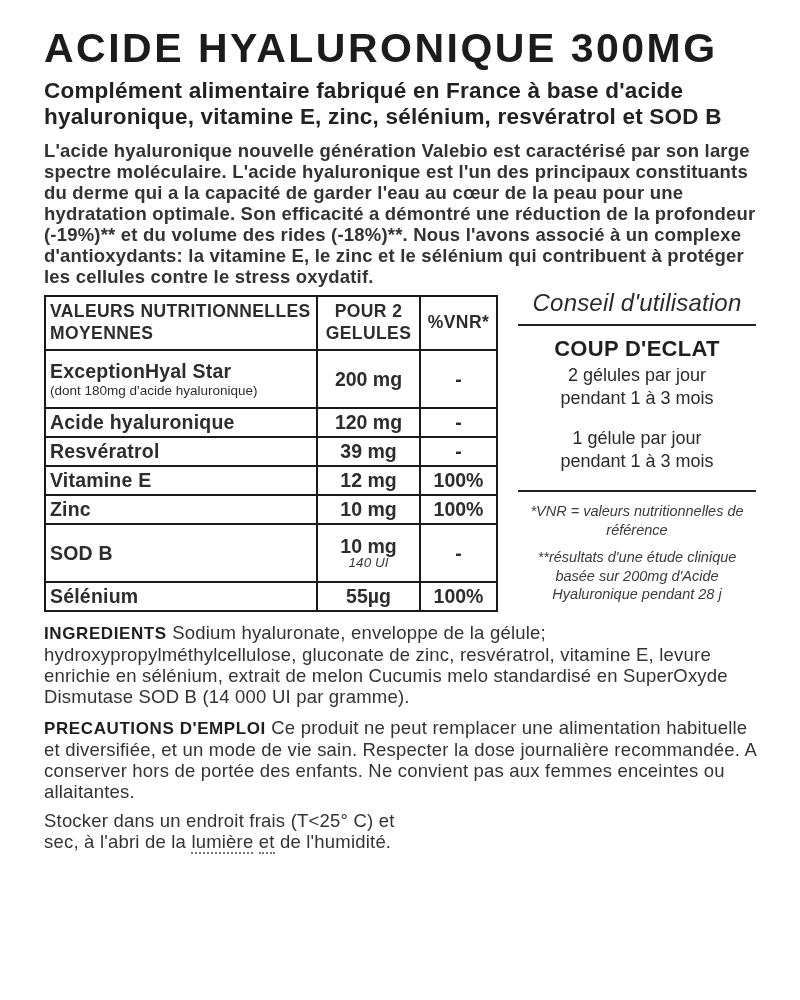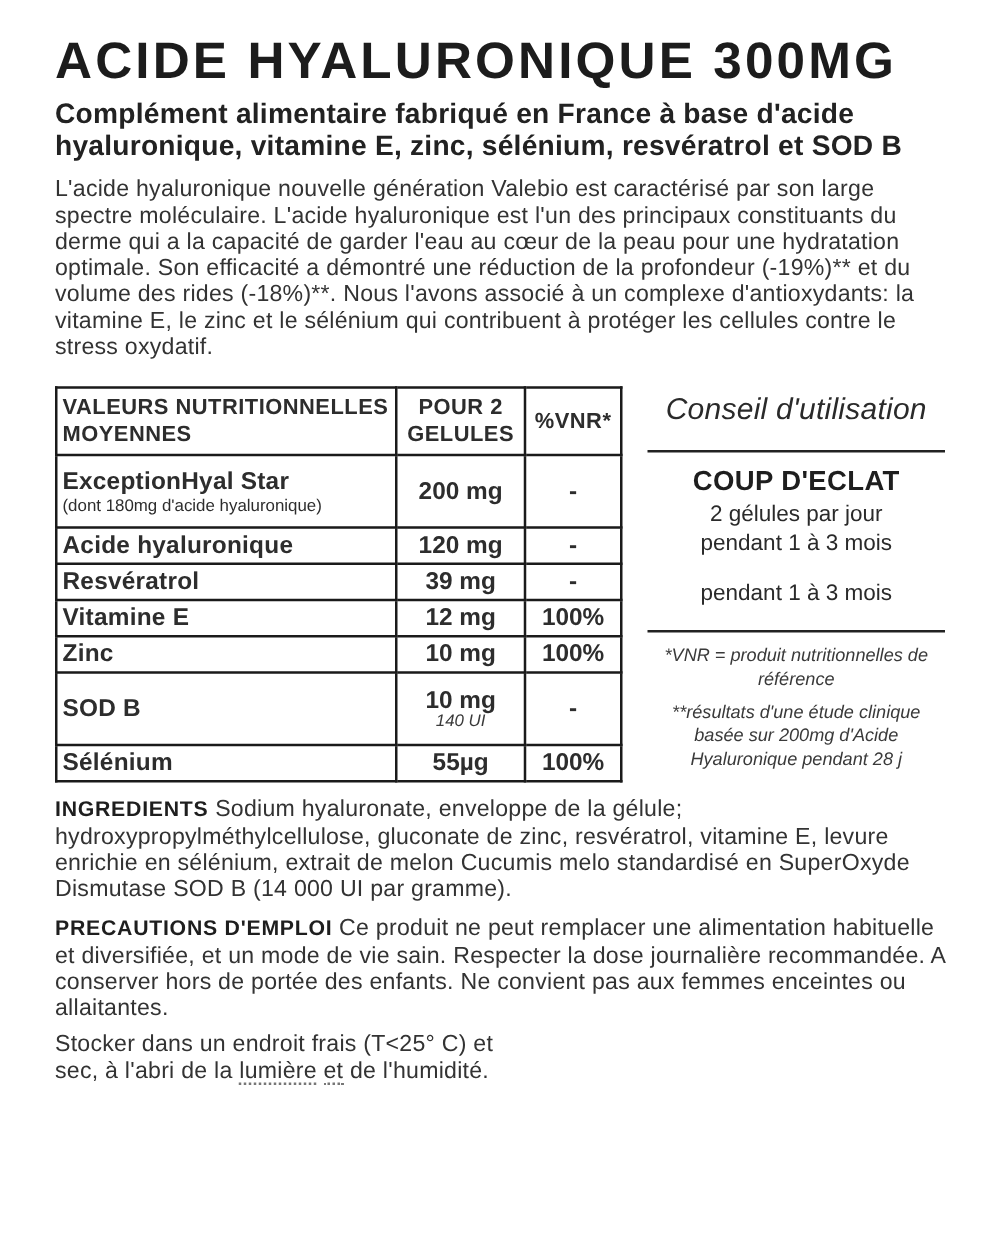--- a/index.html
+++ b/index.html
@@ -15,22 +15,22 @@
   .title{
     font-size:41px;font-weight:700;color:#1c1c1c;
     letter-spacing:2.5px;line-height:1.12;margin:0 0 6px 0;
     white-space:nowrap;
   }
   .subtitle{
     font-size:22.5px;font-weight:700;color:#222;
     line-height:1.18;margin:0 0 9px 0;letter-spacing:0.2px;
   }
   .description{
-    font-size:18.5px;font-weight:400;color:#333;
-    line-height:21px;margin:0 0 22px 0;letter-spacing:0.2px;
+    font-size:18.5px;font-weight:700;color:#333;
+    line-height:21px;margin:0 0 0 0;letter-spacing:0.2px;
   }
 
   
   .columns{display:flex;align-items:flex-end;}
   .table-wrap{width:452px;flex:0 0 452px;}
   table.nutrition{
     border-collapse:collapse;table-layout:fixed;width:452px;
   }
   table.nutrition th, table.nutrition td{
     border:2px solid #1a1a1a;vertical-align:middle;
@@ -65,21 +65,21 @@
   tr.r-std{height:24px;}
   tr.r-sod{height:58px;}
 
   
   .usage{
     flex:1;margin-left:22px;text-align:center;color:#222;
     padding-top:2px;
   }
   .usage-heading{
     font-style:italic;font-size:24px;font-weight:500;color:#2a2a2a;
-    padding-bottom:18px;border-bottom:2px solid #222;margin:0 0 10px 0;
+    padding-bottom:7px;border-bottom:2px solid #222;margin:0 0 10px 0;
     letter-spacing:0.2px;
   }
   .program{margin-bottom:18px;}
   .program-name{
     font-size:22px;font-weight:700;color:#1e1e1e;
     letter-spacing:0.3px;margin:0 0 2px 0;
   }
   .program-dose,.program-duration{
     font-size:18px;font-weight:400;color:#2a2a2a;line-height:1.25;
   }
@@ -179,26 +179,27 @@
     <div class="usage">
       <div class="usage-heading">Conseil d'utilisation</div>
 
       <div class="program">
         <div class="program-name">COUP D'ECLAT</div>
         <div class="program-dose">2 gélules par jour</div>
         <div class="program-duration">pendant 1 à 3 mois</div>
       </div>
 
       <div class="program">
+        <div class="program-dose">1 gélule par jour</div>
         <div class="program-duration">pendant 1 à 3 mois</div>
       </div>
 
       <hr class="usage-rule">
 
-      <p class="footnote">*VNR = produit nutritionnelles de référence</p>
+      <p class="footnote">*VNR = valeurs nutritionnelles de référence</p>
       <p class="footnote">**résultats d'une étude clinique basée sur 200mg d'Acide Hyaluronique pendant 28 j</p>
     </div>
 
   </div>
 
   <div class="section">
     <p class="body-text">
       <span class="runin-heading">INGREDIENTS</span>
       <span>Sodium hyaluronate, enveloppe de la gélule; hydroxypropylméthylcellulose, gluconate de zinc, resvératrol, vitamine E, levure enrichie en sélénium, extrait de melon Cucumis melo standardisé en SuperOxyde Dismutase SOD B (14 000 UI par gramme).</span>
     </p>

